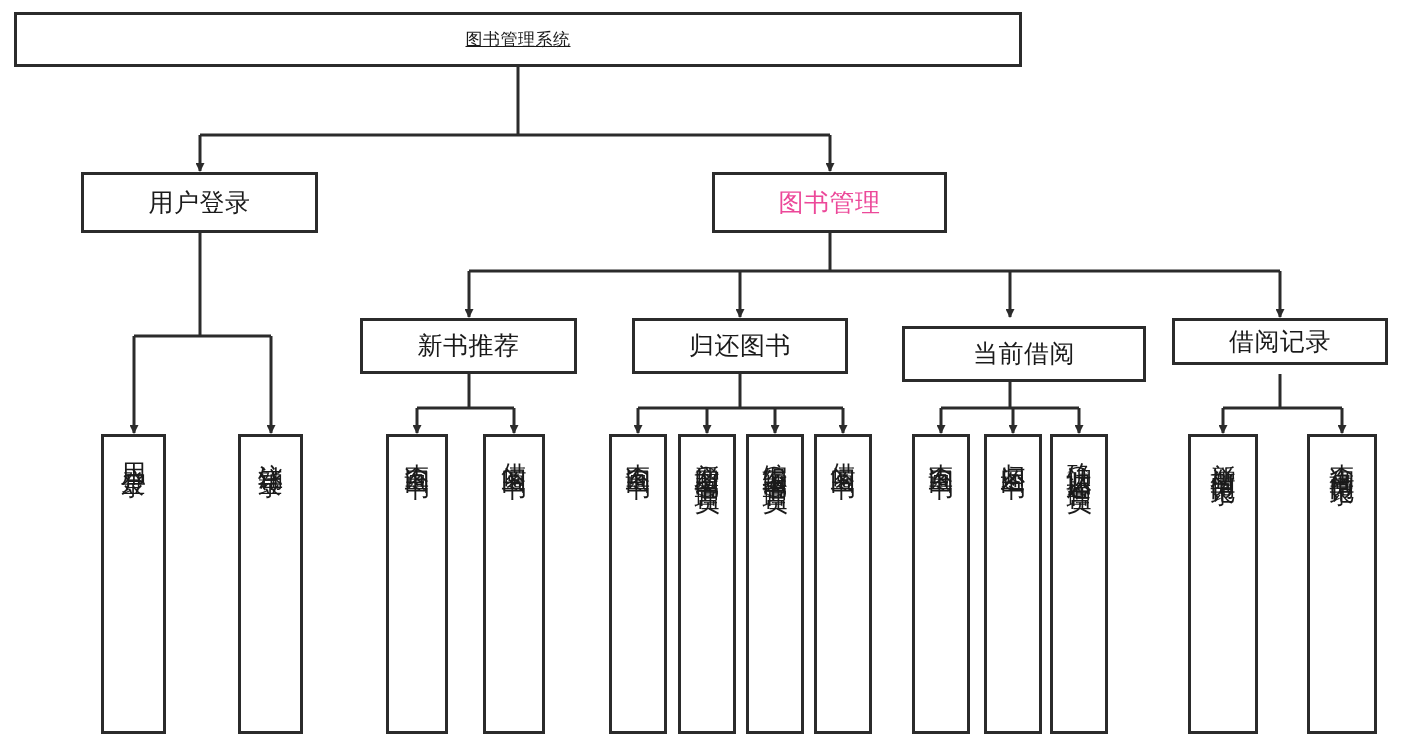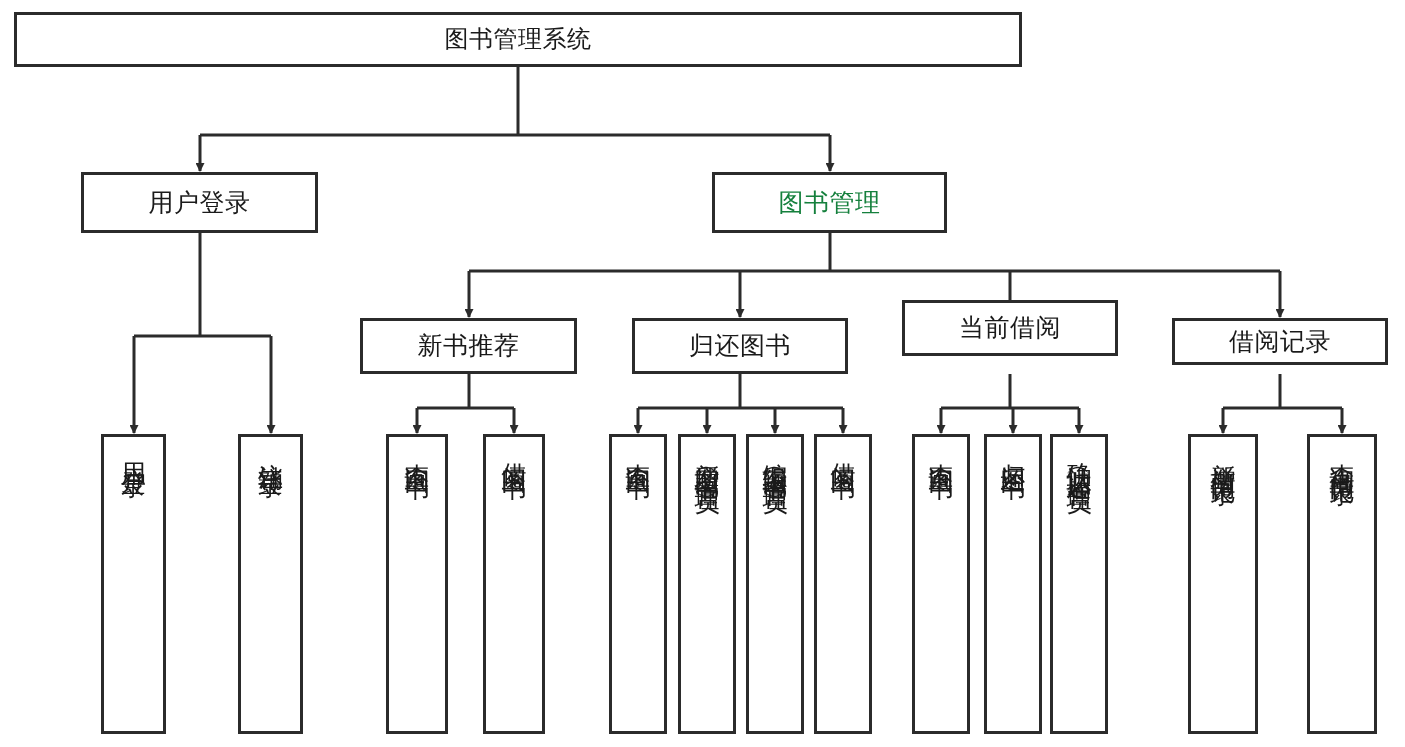--- a/index.html
+++ b/index.html
@@ -40,21 +40,22 @@
     color: #1a1a1a;
     text-align: center;
     line-height: 1.12;
     letter-spacing: 0.5px;
     white-space: pre-wrap;
   }
   .node.horizontal .label {
     font-size: 25px;
   }
   .node.root .label {
-    font-size: 24px;
+    font-size: 17px;
+    text-decoration: underline;
   }
   .node.vertical {
     align-items: flex-start;
     justify-content: center;
     padding-top: 6px;
   }
   .node.vertical .label {
     writing-mode: vertical-rl;
     text-orientation: upright;
     font-size: 25px;
@@ -119,29 +120,29 @@
   </svg>
 
   <div id="node-layer">
       <div class="node horizontal root" style="left: 14px; top: 12px; width: 1008px; height: 55px; border-color: rgb(43, 43, 43); background: rgb(255, 255, 255);">
         <span class="label" style="color: rgb(26, 26, 26);">图书管理系统</span>
       </div>
       <div class="node horizontal" style="left: 81px; top: 172px; width: 237px; height: 61px; border-color: rgb(43, 43, 43); background: rgb(255, 255, 255);">
         <span class="label" style="color: rgb(26, 26, 26);">用户登录</span>
       </div>
       <div class="node horizontal" style="left: 712px; top: 172px; width: 235px; height: 61px; border-color: rgb(43, 43, 43); background: rgb(255, 255, 255);">
-        <span class="label" style="color: #15803d;">图书管理</span>
+        <span class="label" style="color: #ec4899;">图书管理</span>
       </div>
       <div class="node horizontal" style="left: 360px; top: 318px; width: 217px; height: 56px; border-color: rgb(43, 43, 43); background: rgb(255, 255, 255);">
         <span class="label" style="color: rgb(26, 26, 26);">新书推荐</span>
       </div>
       <div class="node horizontal" style="left: 632px; top: 318px; width: 216px; height: 56px; border-color: rgb(43, 43, 43); background: rgb(255, 255, 255);">
         <span class="label" style="color: rgb(26, 26, 26);">归还图书</span>
       </div>
-      <div class="node horizontal" style="left: 902px; top: 300px; width: 216px; height: 56px; border-color: rgb(43, 43, 43); background: rgb(255, 255, 255);">
+      <div class="node horizontal" style="left: 902px; top: 326px; width: 244px; height: 56px; border-color: rgb(43, 43, 43); background: rgb(255, 255, 255);">
         <span class="label" style="color: rgb(26, 26, 26);">当前借阅</span>
       </div>
       <div class="node horizontal" style="left: 1172px; top: 318px; width: 216px; height: 47px; border-color: rgb(43, 43, 43); background: rgb(255, 255, 255);">
         <span class="label" style="color: rgb(26, 26, 26);">借阅记录</span>
       </div>
       <div class="node vertical" style="left: 101px; top: 434px; width: 65px; height: 300px; border-color: rgb(43, 43, 43); background: rgb(255, 255, 255);">
         <span class="label" style="color: rgb(26, 26, 26);">用户登录</span>
       </div>
       <div class="node vertical" style="left: 238px; top: 434px; width: 65px; height: 300px; border-color: rgb(43, 43, 43); background: rgb(255, 255, 255);">
         <span class="label" style="color: rgb(26, 26, 26);">注销登录</span>

